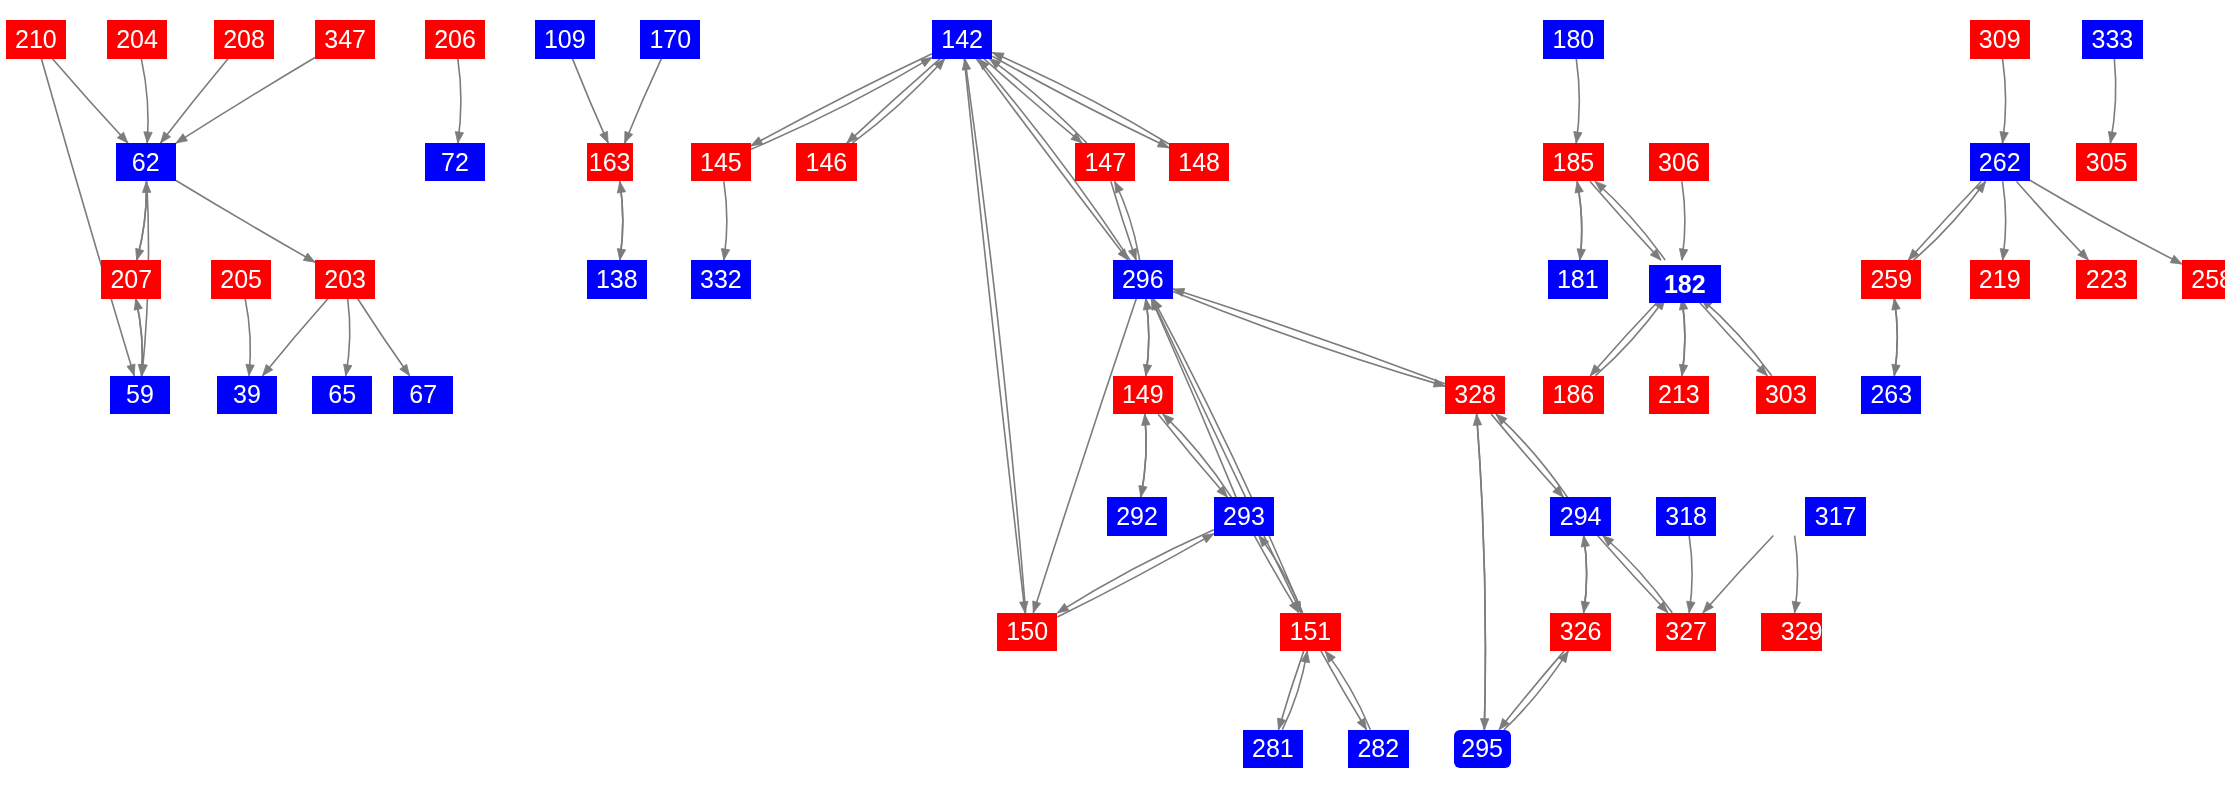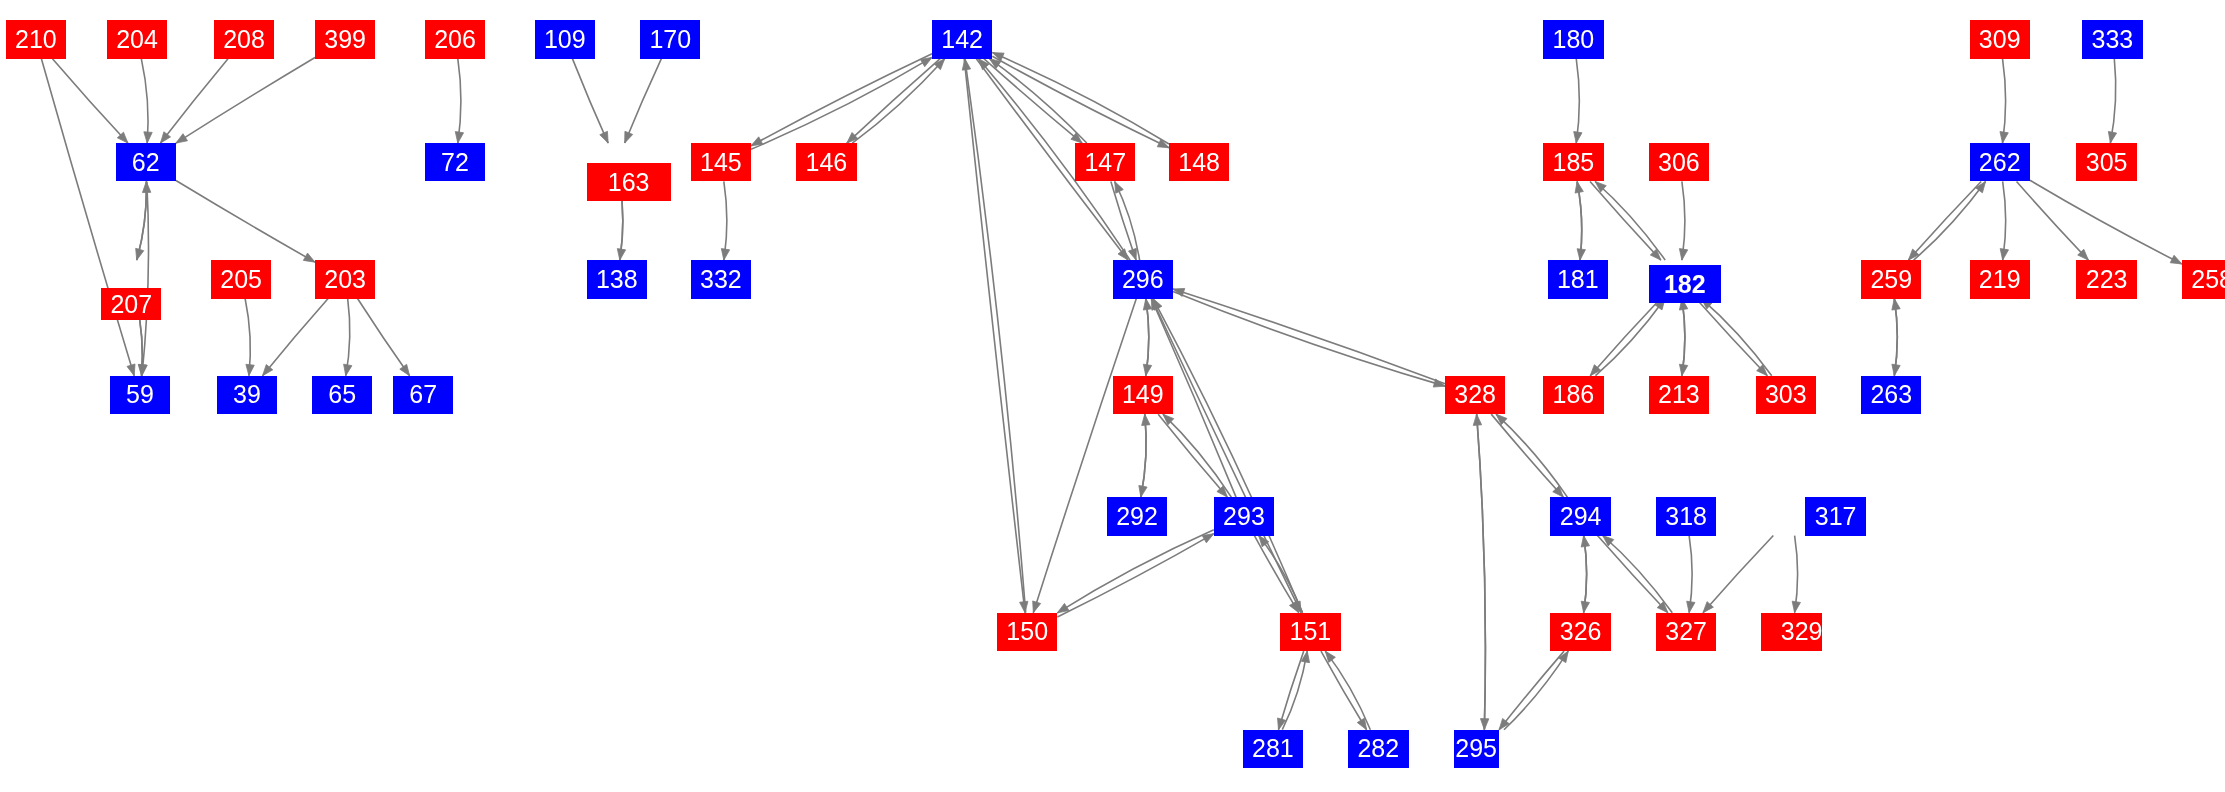--- a/index.html
+++ b/index.html
@@ -238,21 +238,21 @@
       <div class="graph-node red" style="left: 5.78px; top: 20.23px; width: 60.3432px; height: 38.437px;">
         <span>210</span>
       </div>
       <div class="graph-node red" style="left: 106.93px; top: 20.23px; width: 60.3432px; height: 38.437px;">
         <span>204</span>
       </div>
       <div class="graph-node red" style="left: 213.86px; top: 20.23px; width: 60.3432px; height: 38.437px;">
         <span>208</span>
       </div>
       <div class="graph-node red" style="left: 315.01px; top: 20.23px; width: 60.3432px; height: 38.437px;">
-        <span>399</span>
+        <span>347</span>
       </div>
       <div class="graph-node red" style="left: 424.83px; top: 20.23px; width: 60.3432px; height: 38.437px;">
         <span>206</span>
       </div>
       <div class="graph-node blue" style="left: 534.65px; top: 20.23px; width: 60.3432px; height: 38.437px;">
         <span>109</span>
       </div>
       <div class="graph-node blue" style="left: 640.135px; top: 20.23px; width: 60.3432px; height: 38.437px;">
         <span>170</span>
       </div>
@@ -267,21 +267,21 @@
       </div>
       <div class="graph-node blue" style="left: 2082.24px; top: 20.23px; width: 60.3432px; height: 38.437px;">
         <span>333</span>
       </div>
       <div class="graph-node blue" style="left: 115.6px; top: 143.055px; width: 60.3432px; height: 38.437px;">
         <span>62</span>
       </div>
       <div class="graph-node blue" style="left: 424.83px; top: 143.055px; width: 60.3432px; height: 38.437px;">
         <span>72</span>
       </div>
-      <div class="graph-node red" style="left: 586.67px; top: 143.055px; width: 84px; height: 38.437px; margin-top: 20px;">
+      <div class="graph-node red" style="left: 586.67px; top: 143.055px; width: 46px; height: 38.437px;">
         <span>163</span>
       </div>
       <div class="graph-node red" style="left: 690.71px; top: 143.055px; width: 60.3432px; height: 38.437px;">
         <span>145</span>
       </div>
       <div class="graph-node red" style="left: 796.195px; top: 143.055px; width: 60.3432px; height: 38.437px;">
         <span>146</span>
       </div>
       <div class="graph-node red" style="left: 1075.08px; top: 143.055px; width: 60.3432px; height: 38.437px;">
         <span>147</span>
@@ -294,21 +294,21 @@
       </div>
       <div class="graph-node red" style="left: 1648.74px; top: 143.055px; width: 60.3432px; height: 38.437px;">
         <span>306</span>
       </div>
       <div class="graph-node blue" style="left: 1969.54px; top: 143.055px; width: 60.3432px; height: 38.437px;">
         <span>262</span>
       </div>
       <div class="graph-node red" style="left: 2076.47px; top: 143.055px; width: 60.3432px; height: 38.437px;">
         <span>305</span>
       </div>
-      <div class="graph-node red" style="left: 101.15px; top: 260.1px; width: 60.3432px; height: 32px; margin-top: 28px;">
+      <div class="graph-node red" style="left: 101.15px; top: 260.1px; width: 60.3432px; height: 39px;">
         <span>207</span>
       </div>
       <div class="graph-node red" style="left: 210.97px; top: 260.1px; width: 60.3432px; height: 38.437px;">
         <span>205</span>
       </div>
       <div class="graph-node red" style="left: 315.01px; top: 260.1px; width: 60.3432px; height: 38.437px; align-items: center;">
         <span>203</span>
       </div>
       <div class="graph-node blue" style="left: 586.67px; top: 260.1px; width: 60.3432px; height: 38.437px;">
         <span>138</span>
@@ -396,17 +396,17 @@
       </div>
       <div class="graph-node red" style="left: 1761.45px; top: 612.68px; width: 60.3432px; height: 38.437px; padding-left: 20px;">
         <span>329</span>
       </div>
       <div class="graph-node blue" style="left: 1242.7px; top: 729.725px; width: 60.3432px; height: 38.437px;">
         <span>281</span>
       </div>
       <div class="graph-node blue" style="left: 1348.18px; top: 729.725px; width: 60.3432px; height: 38.437px;">
         <span>282</span>
       </div>
-      <div class="graph-node blue" style="left: 1453.67px; top: 729.725px; width: 45px; height: 38.437px;">
+      <div class="graph-node blue" style="left: 1453.67px; top: 729.725px; width: 57px; height: 38.437px; border-radius: 6px;">
         <span>295</span>
       </div>
     </div>
 </div>
 
 </body></html>

